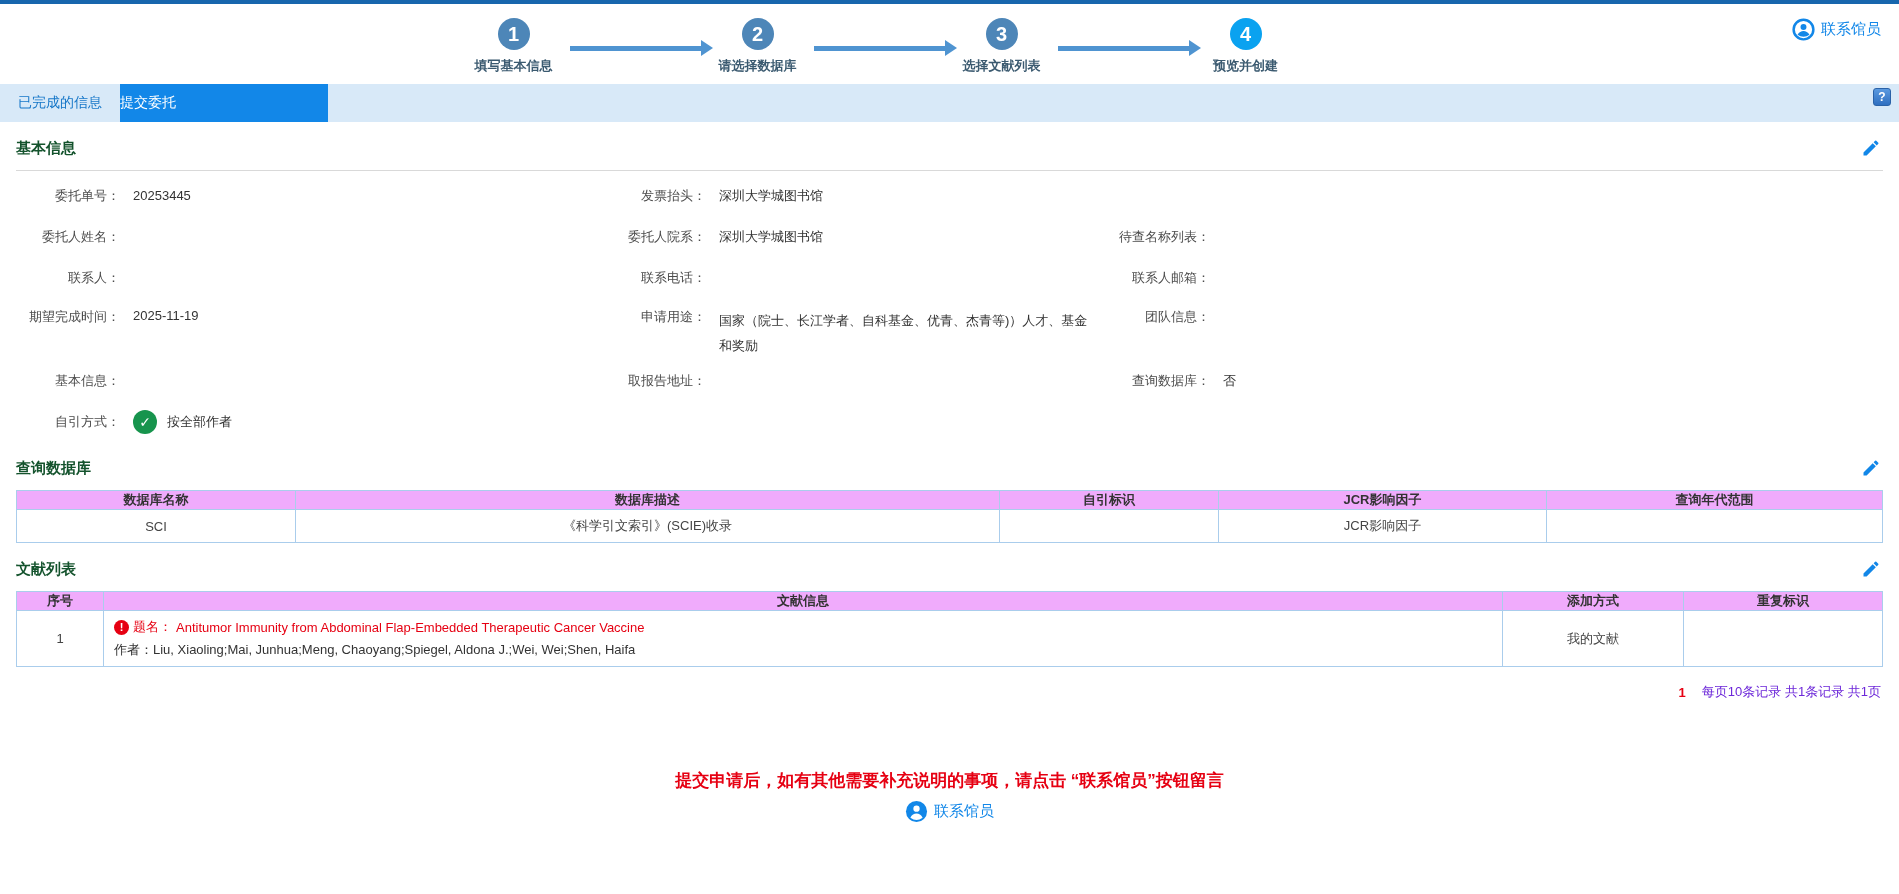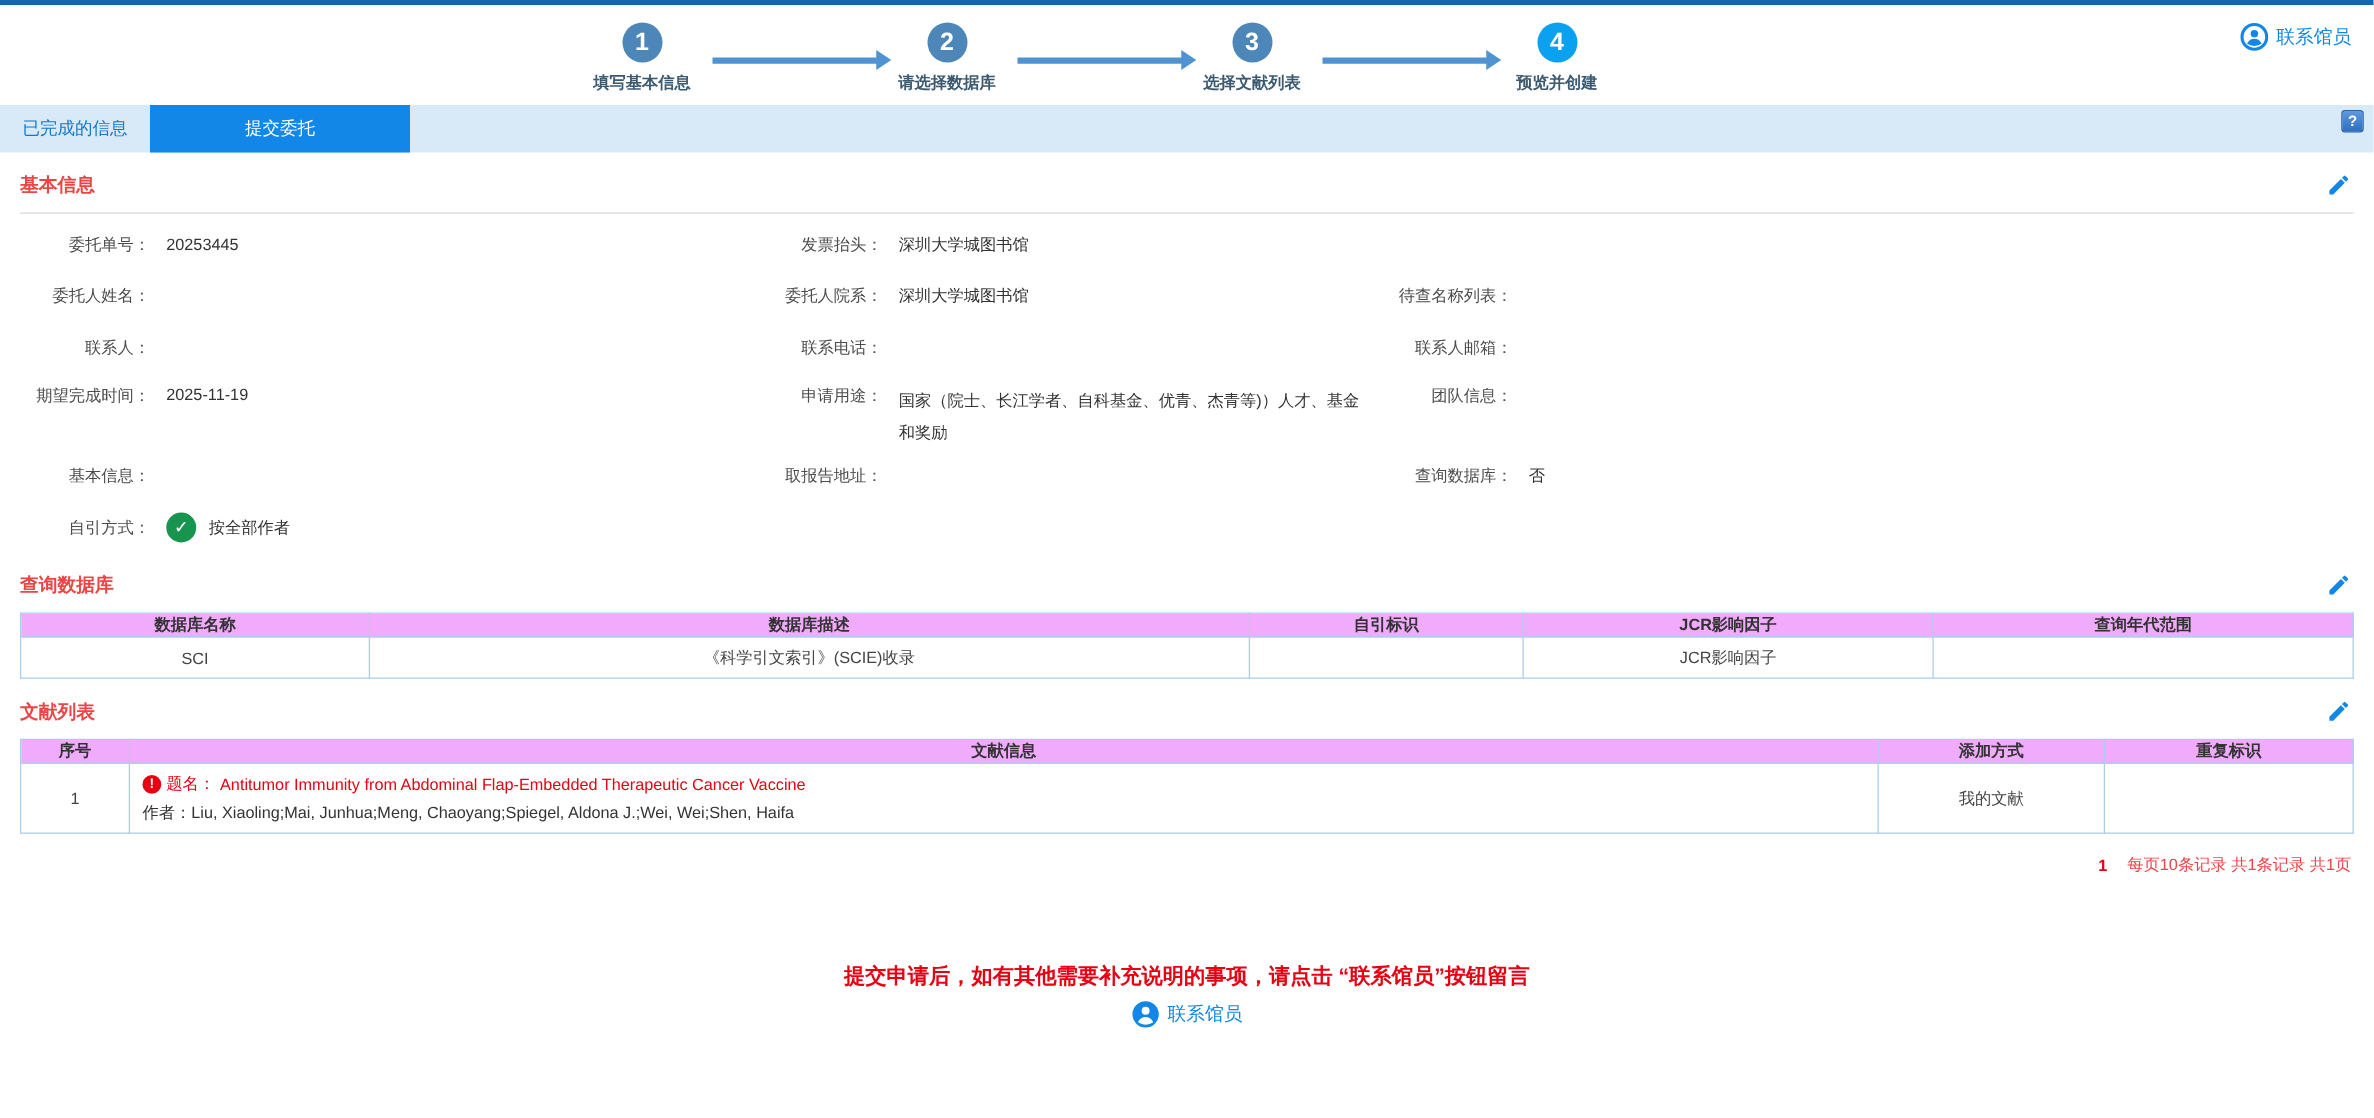--- a/index.html
+++ b/index.html
@@ -21,28 +21,28 @@
   .arrow { width:132px; height:5px; background:#4f94d1; margin:28px 10px 0 10px; position:relative; }
   .arrow::after { content:""; position:absolute; right:-11px; top:-6px; border-left:12px solid #4f94d1;
     border-top:8.5px solid transparent; border-bottom:8.5px solid transparent; }
   .contact-top { position:absolute; right:18px; top:14px; display:flex; align-items:center;
     gap:6px; color:#1287e8; font-size:15px; cursor:pointer; }
 
   
   .tabbar { position:relative; height:38px; background:#d8e9f8; display:flex; align-items:stretch; }
   .tab { display:flex; align-items:center; font-size:14px; font-weight:normal; cursor:pointer; }
   .tab.plain { color:#1677c8; padding:0 18px; }
-  .tab.active { background:#1287e8; color:#fff; width:208px; justify-content:center; }
+  .tab.active { background:#1287e8; color:#fff; width:208px; }
   .help-btn { position:absolute; right:8px; top:4px; width:18px; height:18px; border-radius:3px;
     background:linear-gradient(#5b9ae0,#2f6fc0); border:1px solid #2a62a8; color:#fff;
     font-size:12px; font-weight:bold; display:flex; align-items:center; justify-content:center; cursor:pointer; }
 
   
   .section-head { display:flex; justify-content:space-between; align-items:center; padding:16px 18px 0 16px; }
-  .section-title { font-size:15px; font-weight:bold; color:#ef4444; }
+  .section-title { font-size:15px; font-weight:bold; color:#14532d; }
   .pencil { cursor:pointer; display:inline-flex; }
   .divider { border-bottom:1px solid #d9d9d9; margin:12px 16px 0 16px; }
 
   
   .form { padding:4px 16px 0 0; }
   .frow { display:grid; grid-template-columns:120px 468px 118px 392px 112px 1fr;
     min-height:41px; align-items:center; font-size:13px; }
   .frow.top { align-items:flex-start; padding-top:10px; min-height:62px; }
   .flabel { text-align:right; color:#4c4c4c; }
   .fvalue { padding-left:13px; color:#333; }
@@ -60,21 +60,21 @@
   .lit-line1 { color:#e60012; display:flex; align-items:center; gap:4px; margin-bottom:5px; }
   .warn-ic { width:15px; height:15px; border-radius:50%; background:#e60012; color:#fff;
     font-size:11px; font-weight:bold; display:inline-flex; align-items:center; justify-content:center; flex:none; }
   .lit-title { color:#e60012; cursor:pointer; }
   .lit-line2 { color:#333; }
 
   
   .pager { display:flex; justify-content:flex-end; align-items:center; gap:16px;
     padding-right:18px; margin-top:16px; font-size:13px; }
   .pager .cur { color:#e60012; font-weight:bold; cursor:pointer; }
-  .pager .sum { color:#ef4444;text-align:right; }
+  .pager .sum { color:#6d28d9;text-align:right; }
   .notice { text-align:center; margin-top:68px; color:#e60012; font-weight:bold; font-size:17px; }
   .contact-bottom { display:flex; justify-content:center; align-items:center; gap:6px;
     margin-top:8px; color:#1287e8; font-size:15px; cursor:pointer; }
 </style>
 </head>
 <body>
 
 <div class="topline"></div>
 
 <div class="stepper-wrap">

